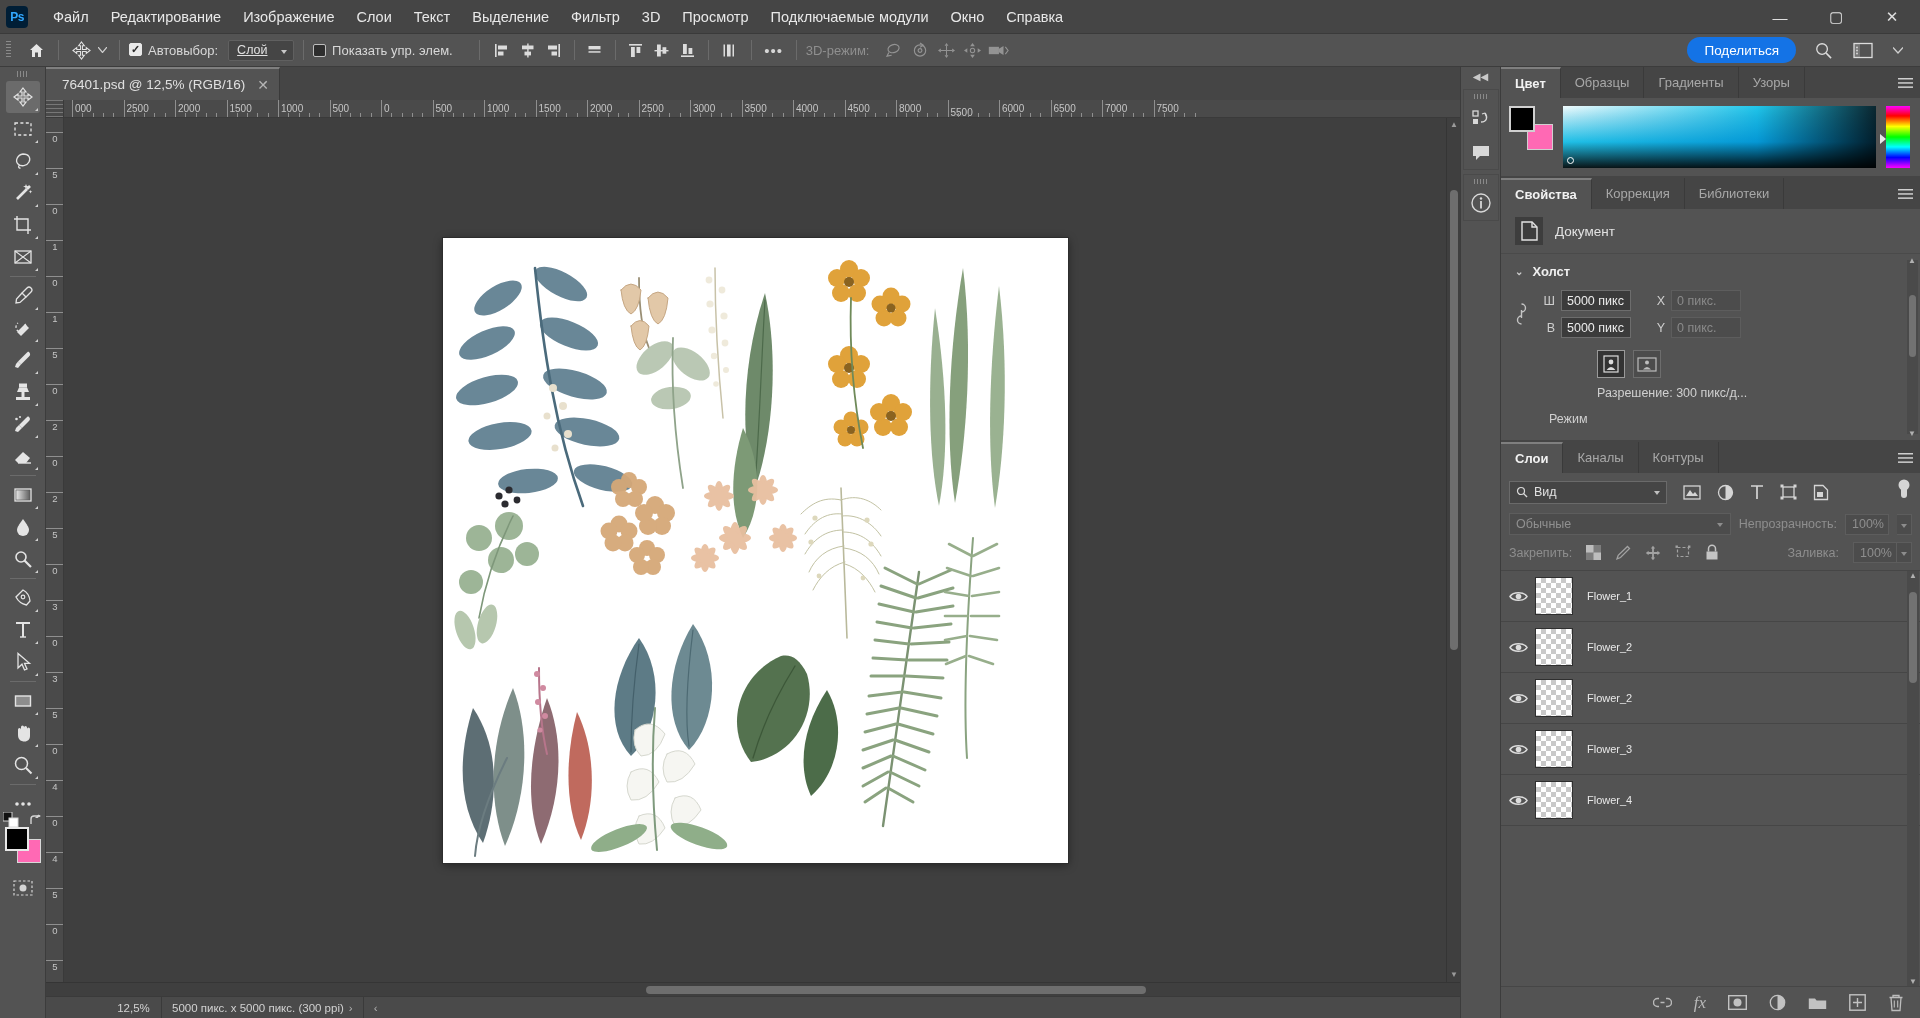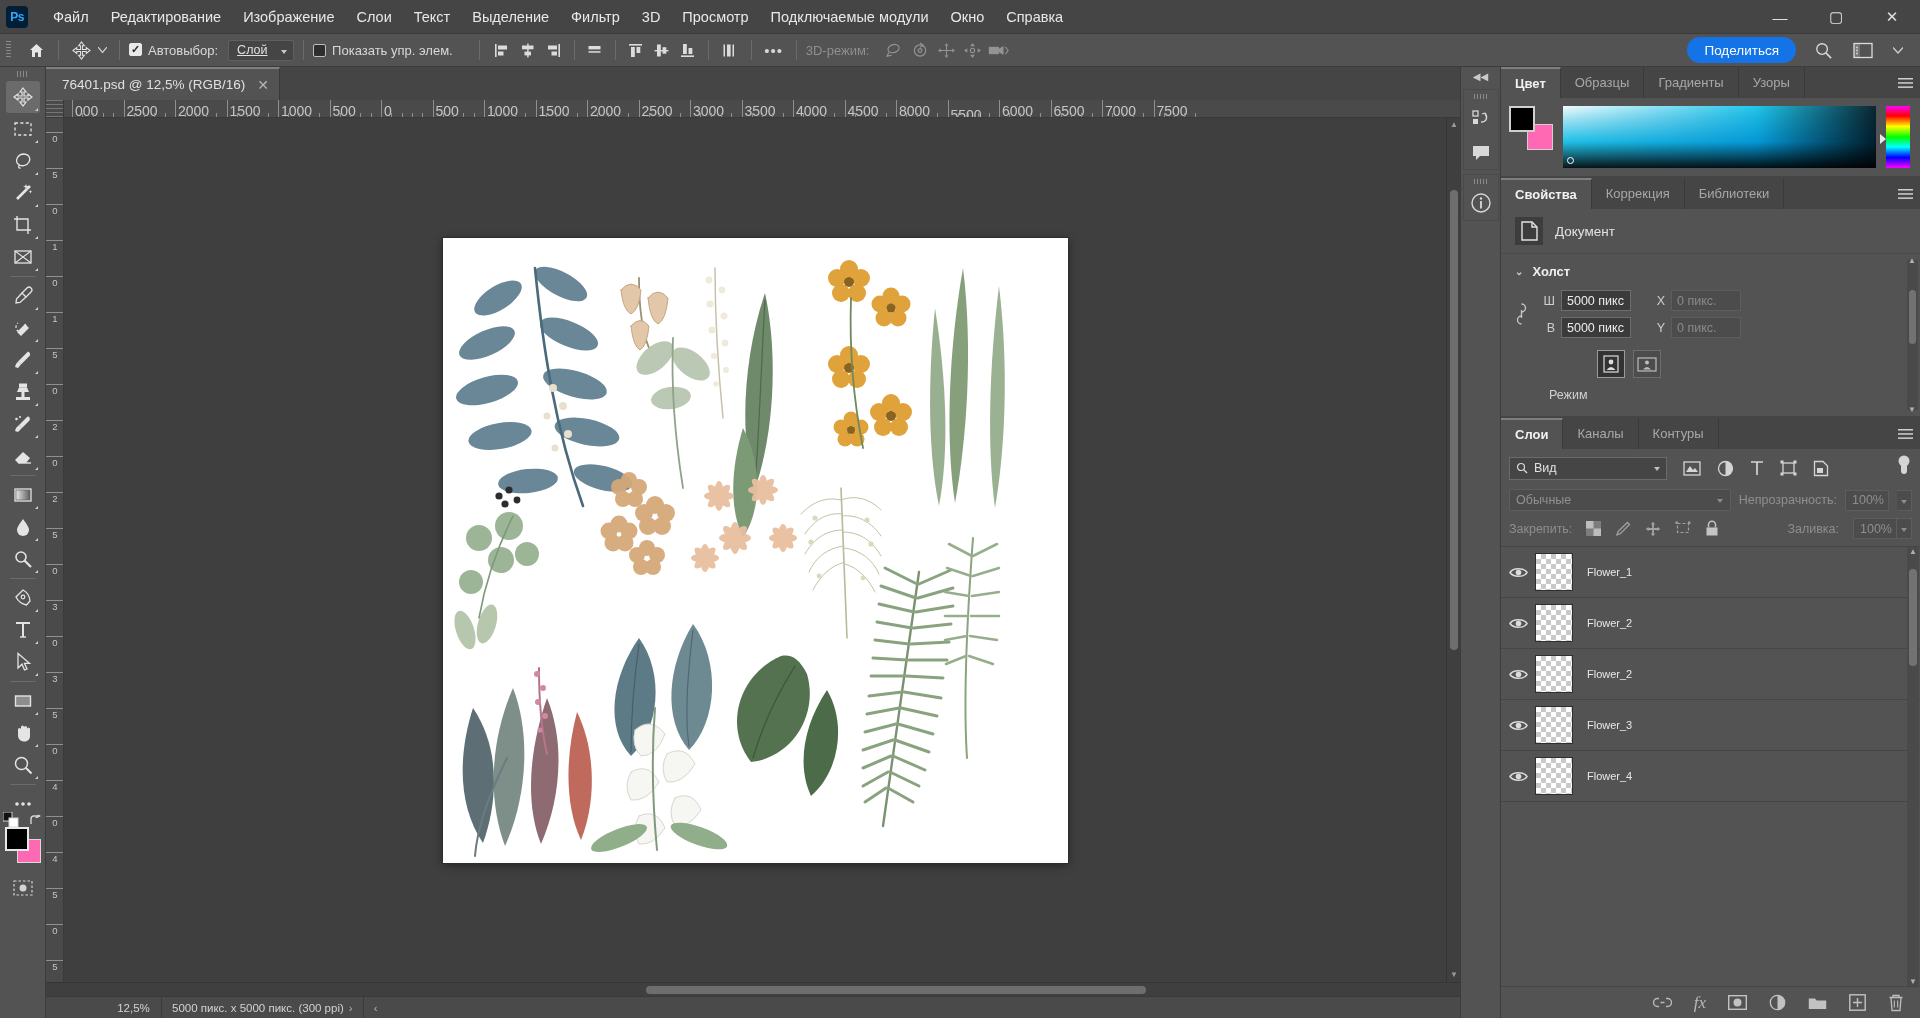--- a/index.html
+++ b/index.html
@@ -91,21 +91,21 @@
     border-right:1px solid #3a3a3a; border-top:2px solid #7f7f7f;
   }
   .doctab .x { color:#b5b5b5; font-size:14px; cursor:pointer;}
 
   .ruler-row { display:flex; flex:0 0 18px; }
   .ruler-corner { width:18px; height:18px; background:#4a4a4a; border-right:1px solid #3a3a3a; border-bottom:1px solid #3a3a3a;
     background-image: repeating-linear-gradient(to bottom, #777 0 1px, transparent 1px 4px);}
   .hruler { flex:1; height:18px; background:#4a4a4a; position:relative; overflow:hidden; border-bottom:1px solid #3a3a3a;}
   .vruler { width:18px; background:#4a4a4a; position:relative; overflow:hidden; border-right:1px solid #3a3a3a;}
   .rtick { position:absolute; background:#8f8f8f; }
-  .rlabel { position:absolute; color:#c6c6c6; font-size:14px; font-family:"Liberation Sans",sans-serif; }
+  .rlabel { position:absolute; color:#c6c6c6; font-size:10px; font-family:"Liberation Sans",sans-serif; }
   .vlabel { position:absolute; color:#c6c6c6; font-size:9.5px; width:18px; text-align:center; line-height:8px; }
 
   .stage-row { flex:1 1 auto; display:flex; min-height:0; }
   .stage {
     flex:1 1 auto; background:#3f3f3f; position:relative; overflow:hidden;
     display:flex; align-items:center; justify-content:center;
   }
   .artboard { width:625px; height:625px; background:#fff; box-shadow:0 0 0 1px #2d2d2d, 0 2px 9px rgba(0,0,0,.45); position:relative; overflow:hidden; }
   .vscroll-c { width:14px; background:#3f3f3f; position:relative; border-left:1px solid #353535;}
   .vscroll-thumb { position:absolute; left:3px; width:8px; background:#6e6e6e; border-radius:4px;}
@@ -1234,20 +1234,21 @@
             </div>
             <div class="orientbtn">
               <svg width="20" height="15" viewBox="0 0 20 15">
                   <rect x="1" y="1" width="18" height="13" fill="none" stroke="#bdbdbd" stroke-width="1.2"></rect>
                   <circle cx="10" cy="5.5" r="2" fill="#bdbdbd"></circle>
                   <path d="M6 12.5 q4 -5 8 0 Z" fill="#bdbdbd"></path>
                 </svg>
             </div>
           </div>
 
+          <div style="padding:2px 0 8px 96px;color:#d0d0d0;font-size:12.5px;">Разрешение: 300 пикс/д...</div>
           <div style="padding:4px 0 10px 48px;color:#d0d0d0;font-size:12.5px;">Режим</div>
         </div>
       </div>
 
       <div class="panel" style="flex:1 1 auto;min-height:0;border-top:2px solid #454545;">
         <div class="ptabs">
           <div id="layer-tabs" style="display:flex;">
               <div class="ptab active">Слои</div>
               <div class="ptab">Каналы</div>
               <div class="ptab">Контуры</div>

